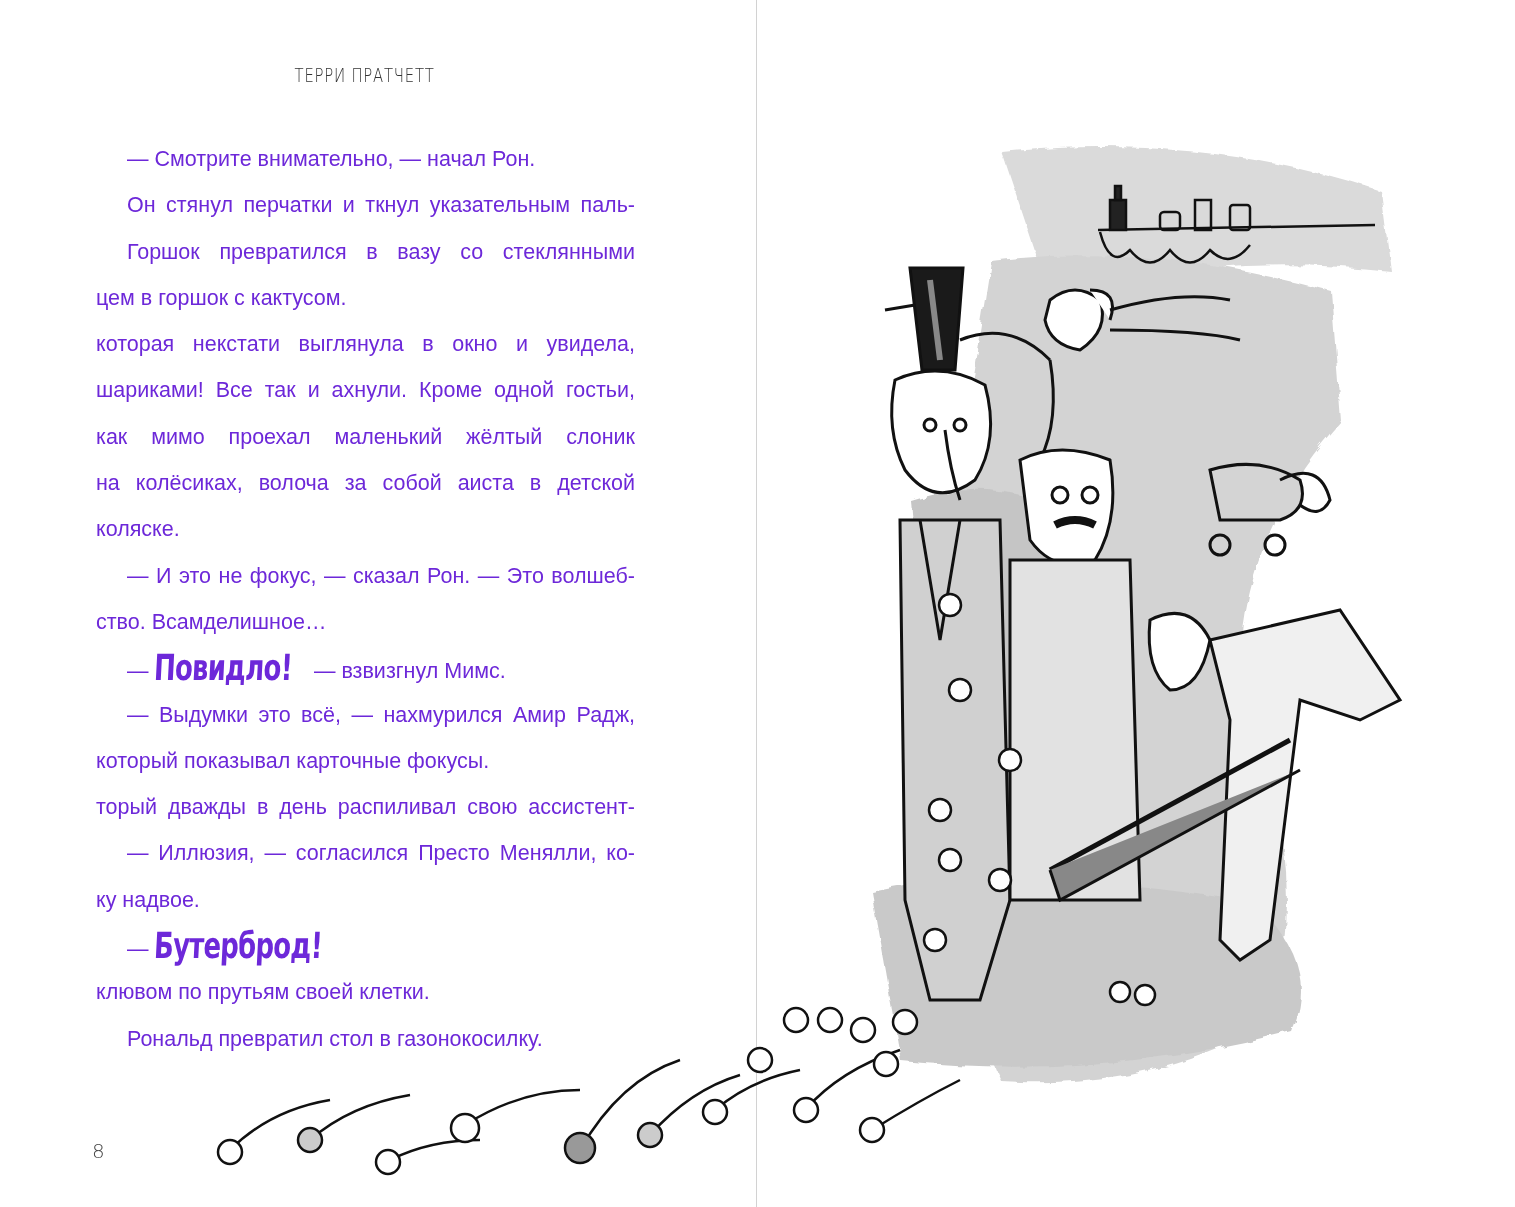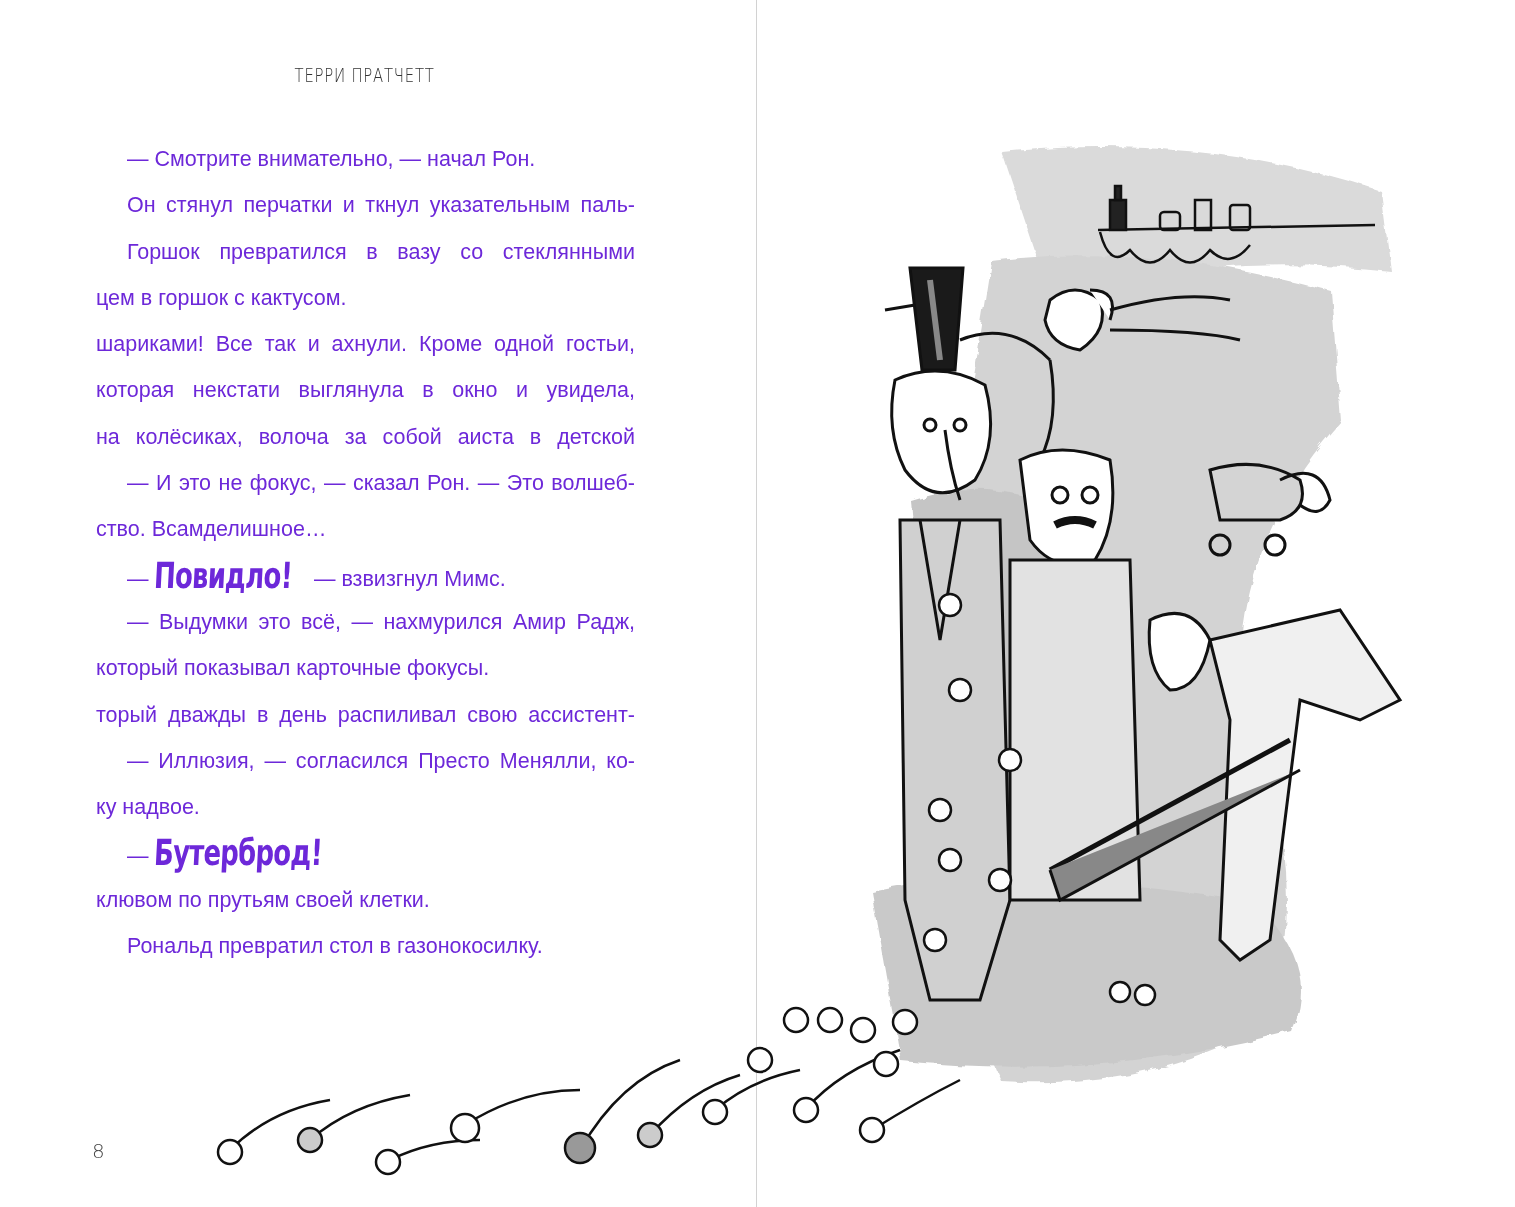--- a/index.html
+++ b/index.html
@@ -44,23 +44,25 @@
 
 <div class="spread">
   <div class="page page-left">
     <div class="running-head">ТЕРРИ ПРАТЧЕТТ</div>
 
     <div class="body-text">
       <span class="line">— Смотрите внимательно, — начал Рон.</span>
       <span class="line justify">Он стянул перчатки и ткнул указательным паль-</span>
       <span class="line justify">Горшок превратился в вазу со стеклянными</span>
       <span class="line noindent">цем в горшок с кактусом.</span>
+      <span class="line justify noindent">которая некстати выглянула в окно и увидела,</span>
       <span class="line justify noindent">шариками! Все так и ахнули. Кроме одной гостьи,</span>
-      <span class="line justify noindent">которая некстати выглянула в окно и увидела,</span>
+      <span class="line justify noindent">как мимо проехал маленький жёлтый слоник</span>
       <span class="line justify noindent">на колёсиках, волоча за собой аиста в детской</span>
+      <span class="line noindent">коляске.</span>
       <span class="line justify">— И это не фокус, — сказал Рон. — Это волшеб-</span>
       <span class="line noindent">ство. Всамделишное…</span>
 
       <span class="line">
         <span>—</span>
         <span class="shout">Повидло!</span>
         <span>— взвизгнул Мимс.</span>
       </span>
 
       <span class="line justify">— Выдумки это всё, — нахмурился Амир Радж,</span>

